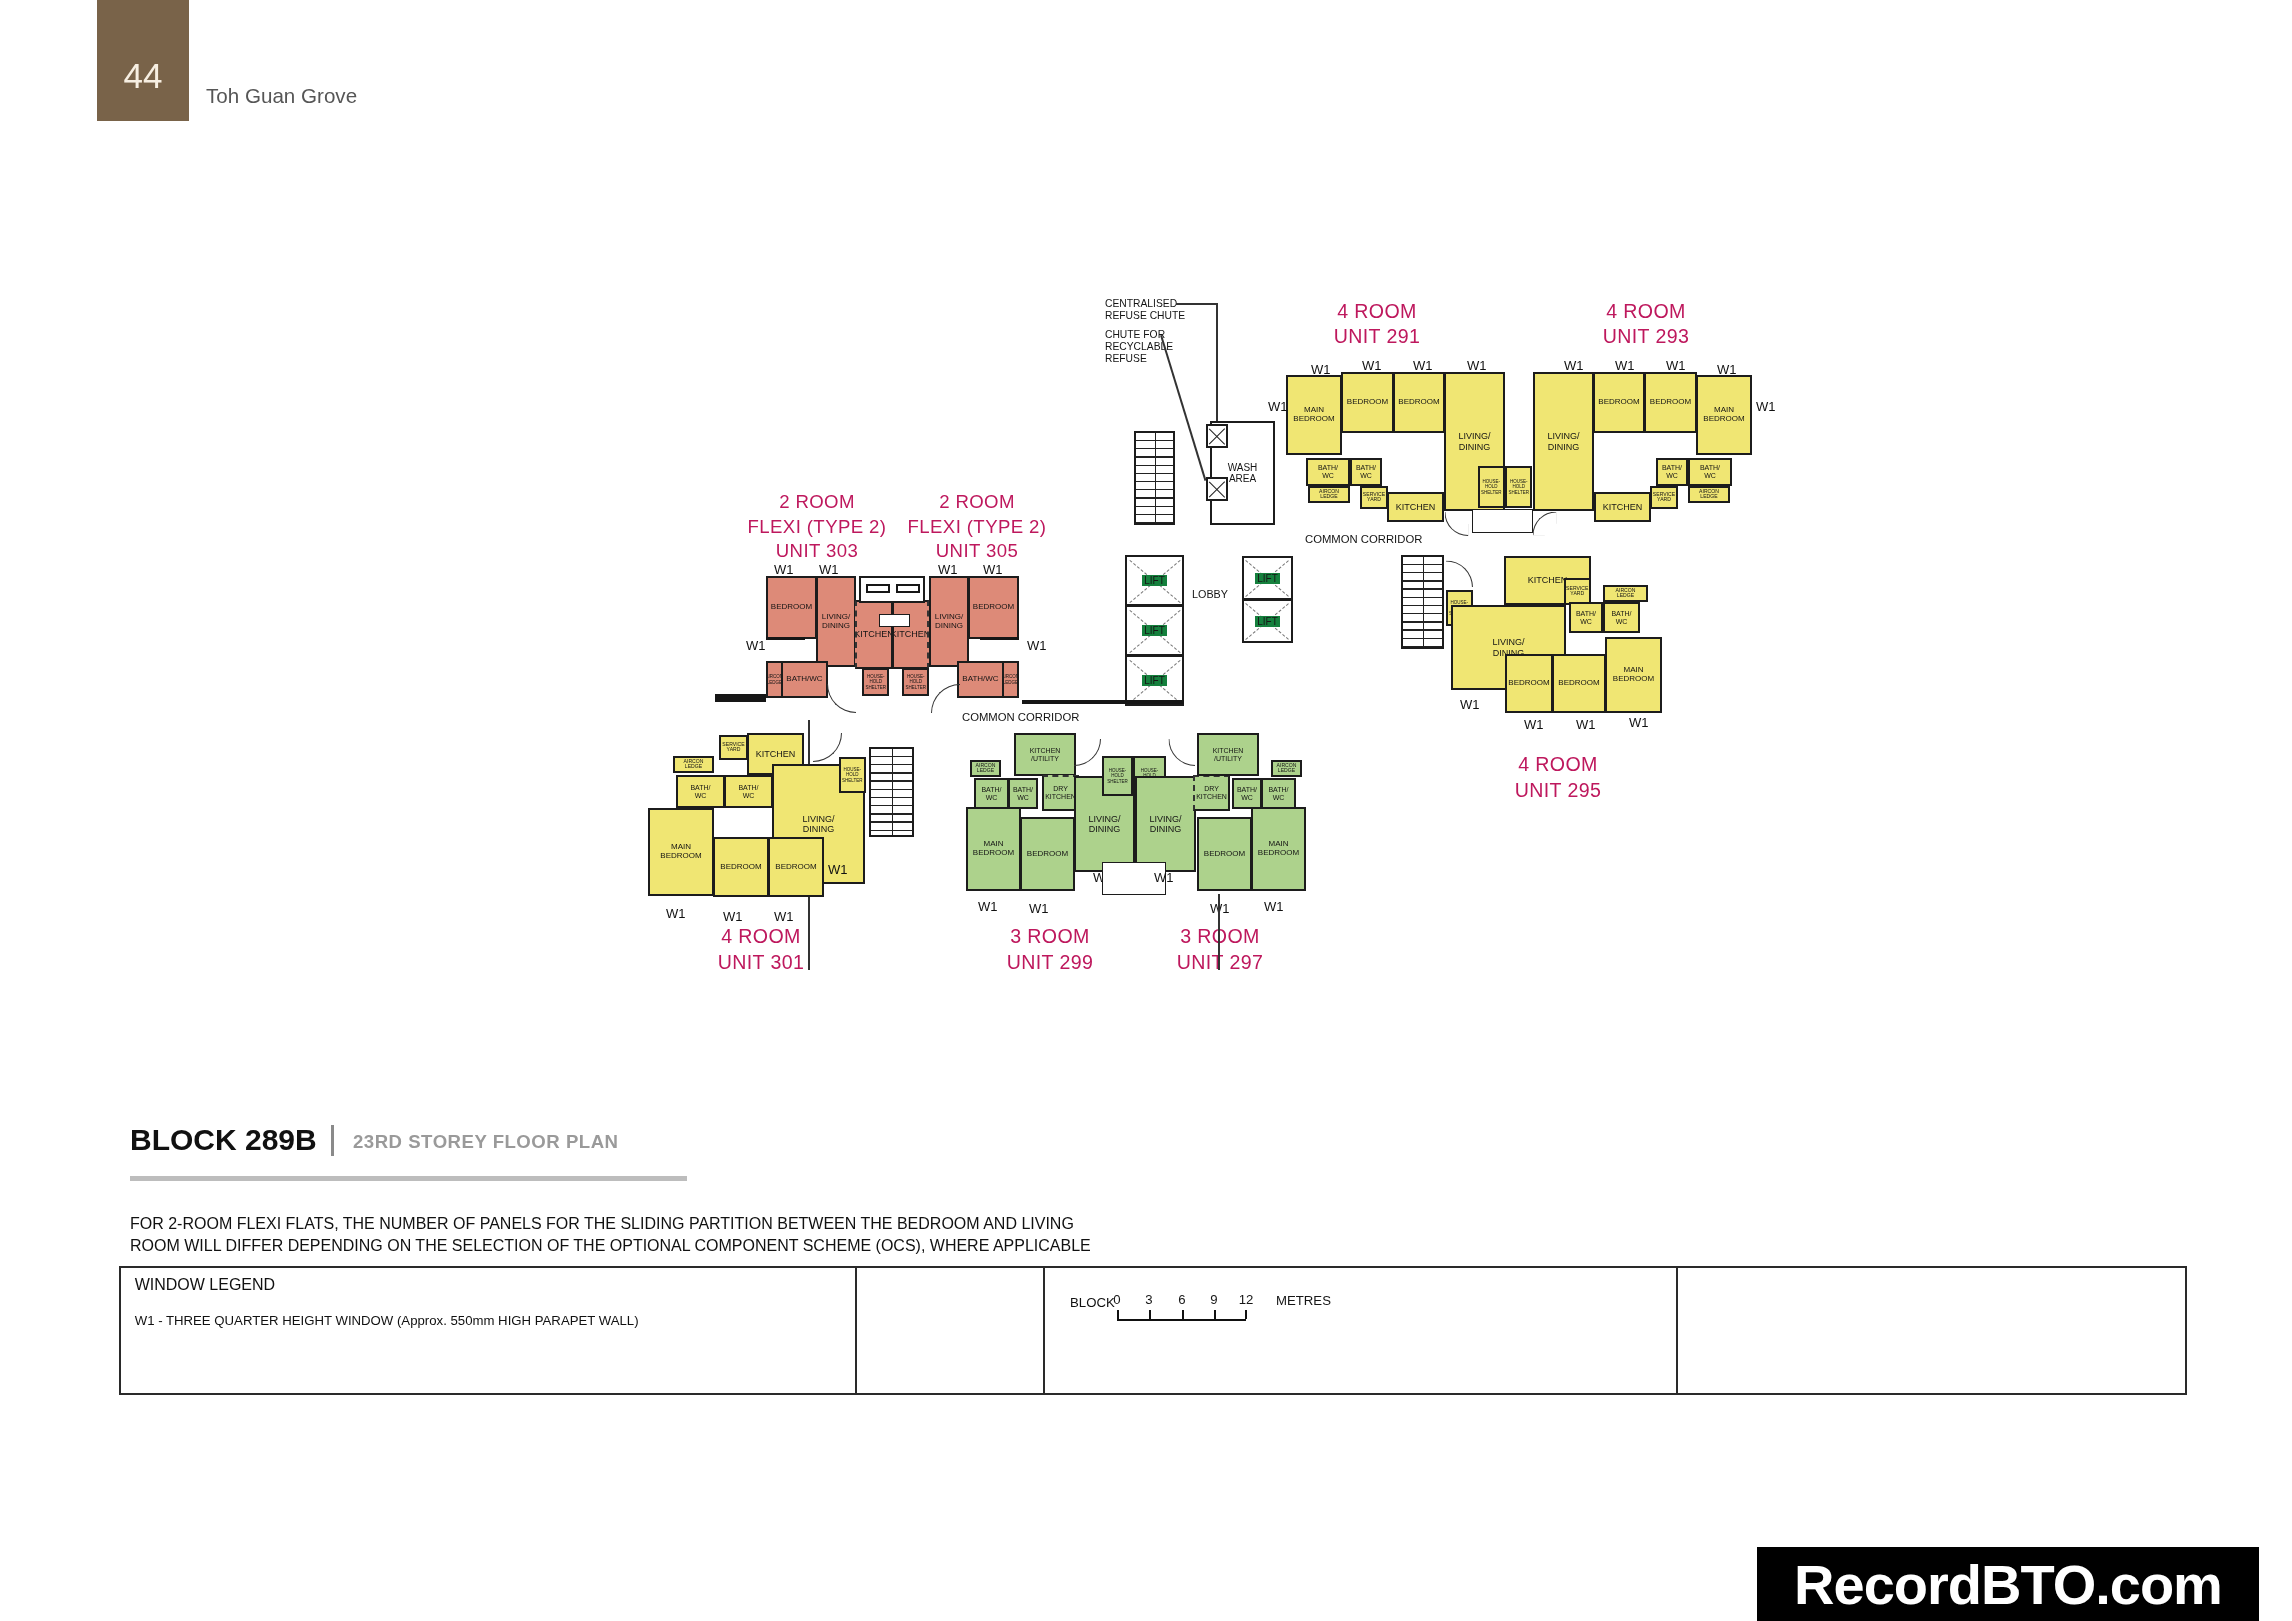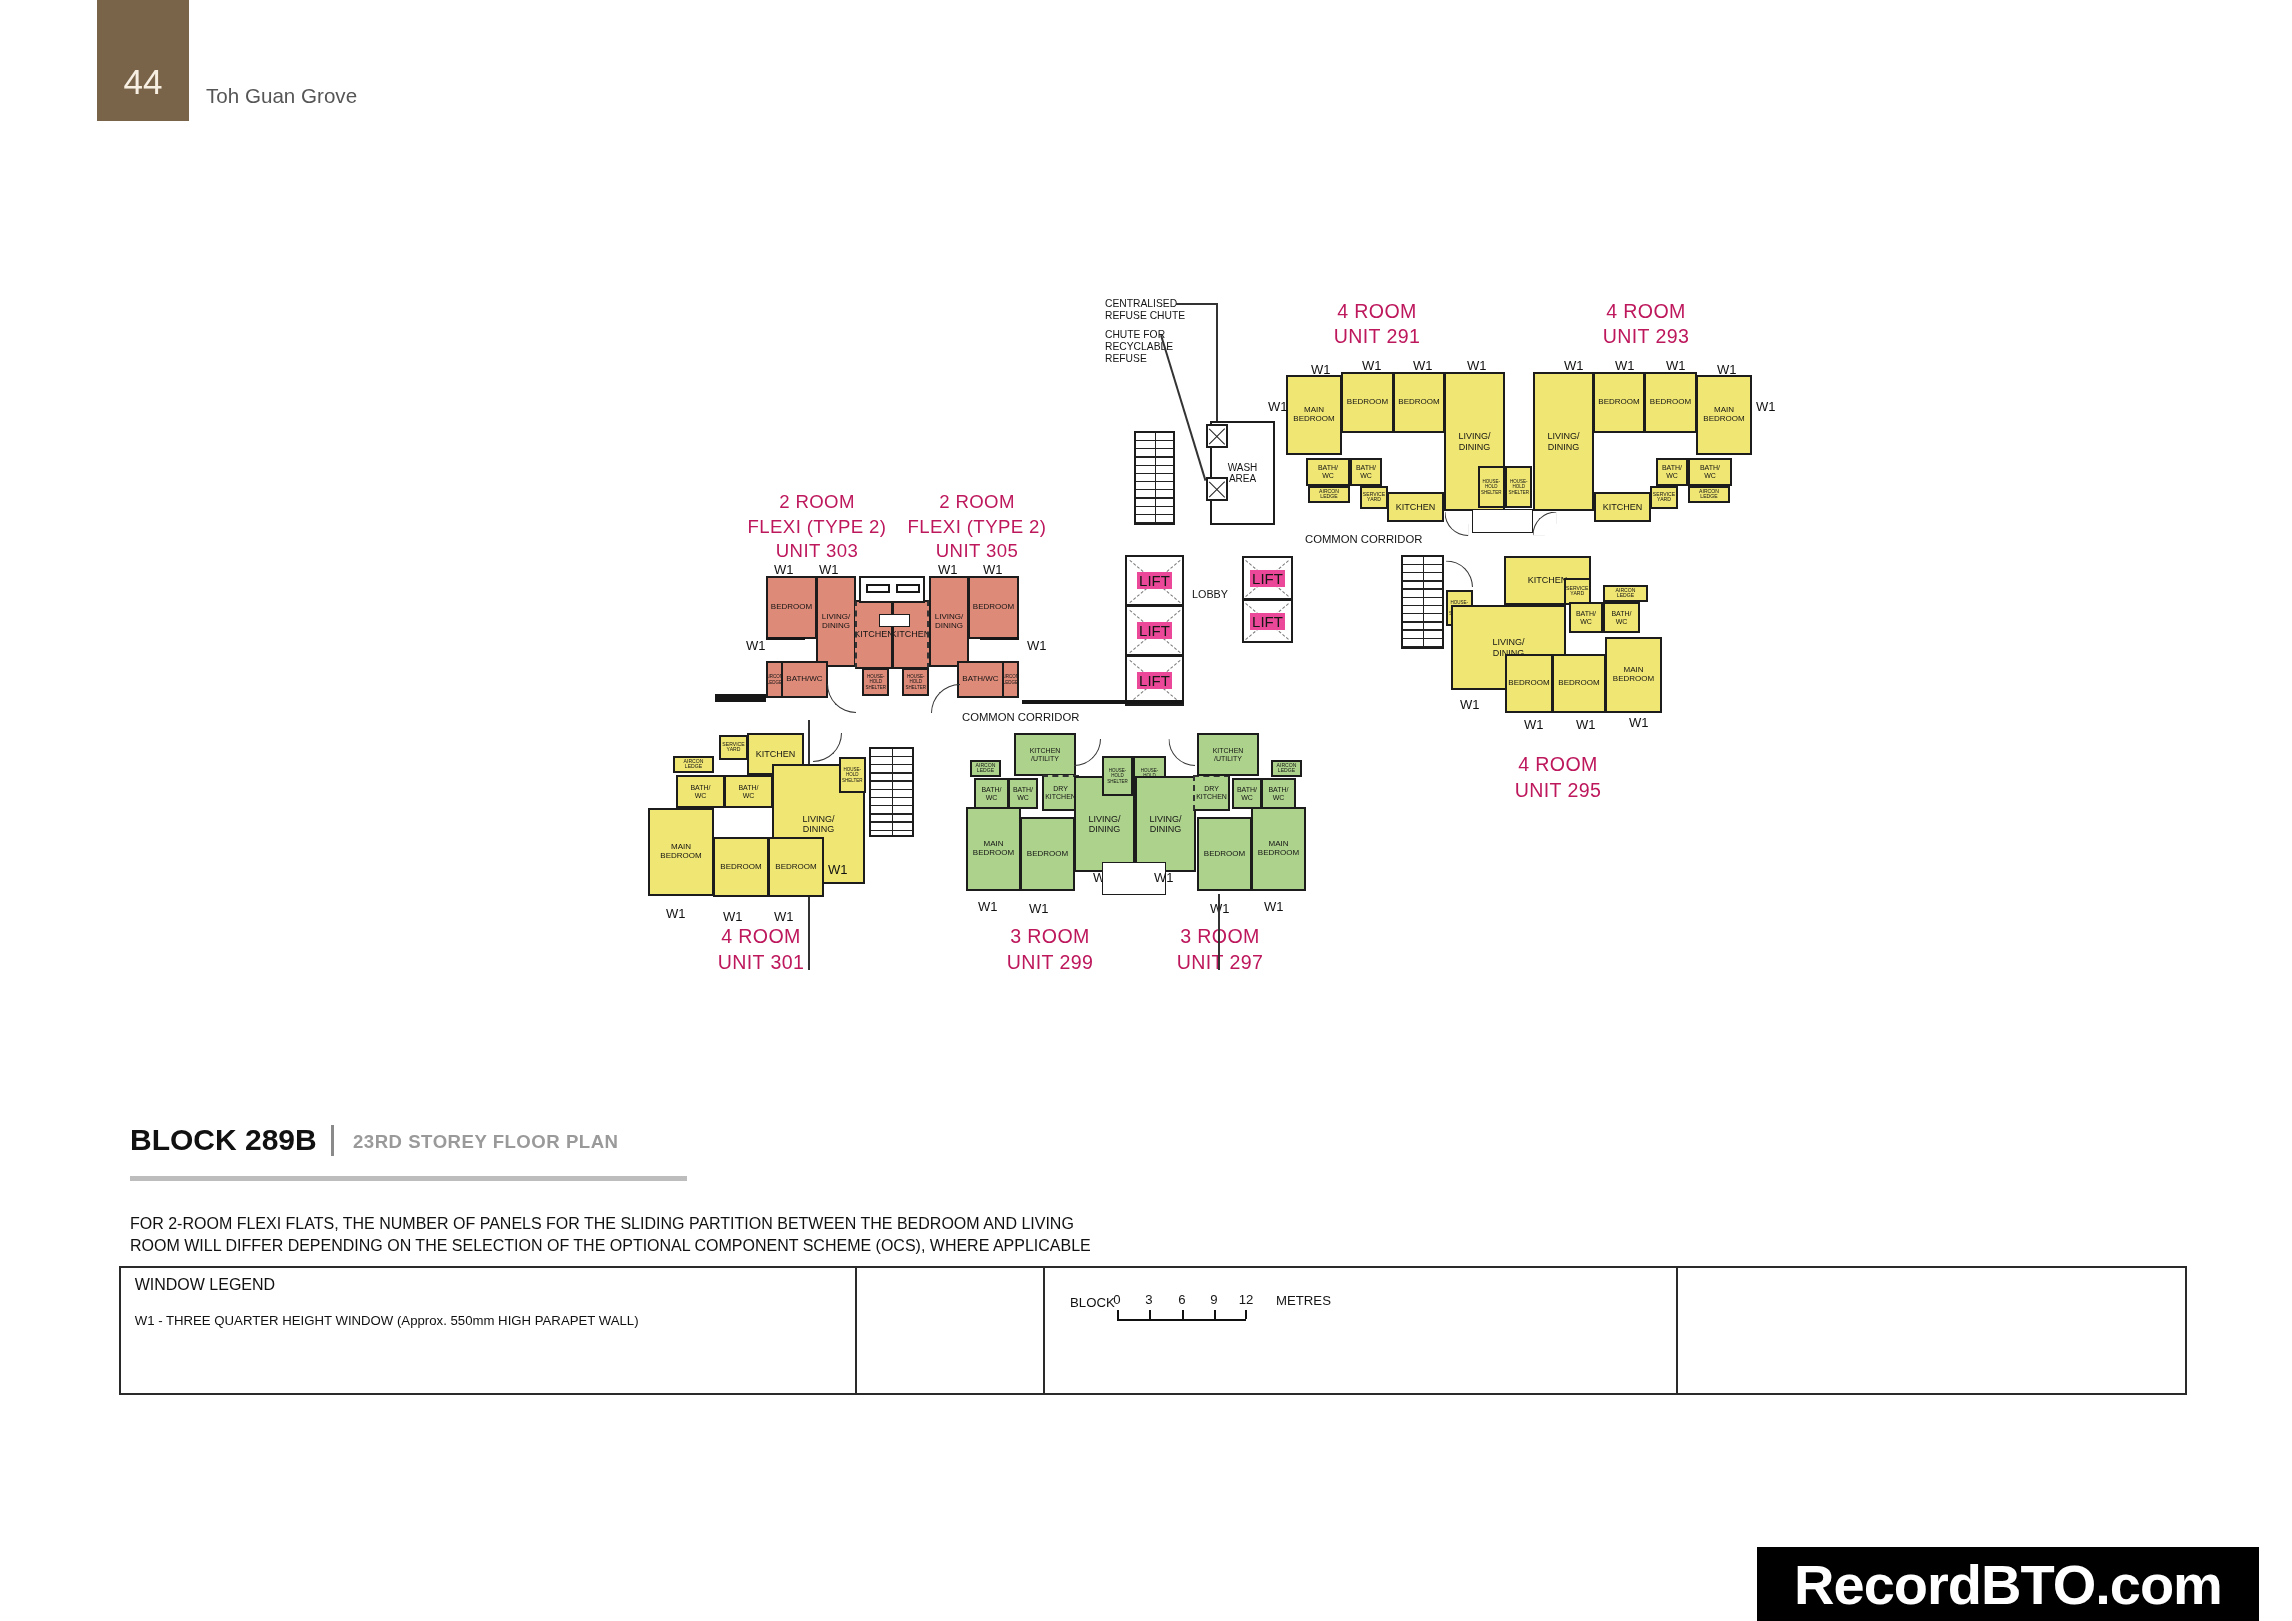--- a/index.html
+++ b/index.html
@@ -1,20 +1,20 @@
 <!DOCTYPE html>
 <html><head>
 <meta charset="utf-8">
 <style>
   html,body{margin:0;padding:0;background:#fff;}
   body{width:2293px;height:1621px;position:relative;font-family:"Liberation Sans",sans-serif;color:#161616;}
   .abs{position:absolute;box-sizing:border-box;}
   
   .page-tab{background:#796349;color:#f7efe2;}
-  .page-num{position:absolute;bottom:19px;left:0;right:0;text-align:center;font-size:35px;}
+  .page-num{position:absolute;bottom:25px;left:0;right:0;text-align:center;font-size:35px;}
   .project-name{font-size:20.6px;color:#565656;}
   
   .plan{position:absolute;}
   .r{position:absolute;box-sizing:border-box;border:2.5px solid #1c1c1c;display:flex;align-items:center;justify-content:center;text-align:center;line-height:1.12;white-space:pre-line;color:#141414;overflow:hidden;}
   .y{background:#f0e673;}
   .s{background:#dd8a78;}
   .g{background:#add28c;}
   .w{background:#ffffff;}
   .t4{font-size:4.5px;}
   .t5{font-size:5.1px;}
@@ -23,21 +23,21 @@
   .t9{font-size:9px;}
   .t10{font-size:10px;margin-left:36px;}
   .w1{position:absolute;font-size:13px;color:#111;white-space:nowrap;}
   .plan-label{position:absolute;font-size:11.3px;color:#141414;white-space:pre-line;line-height:1.18;}
   .unit-title{position:absolute;width:176px;text-align:center;font-size:19.6px;line-height:1.32;color:#be185d;letter-spacing:0.4px;}
   .unit-title span{display:block;}
   .lift{position:absolute;box-sizing:border-box;border:2.9px solid #1c1c1c;background:#fff;display:flex;align-items:center;justify-content:center;overflow:hidden;}
   .lift:before,.lift:after{content:"";position:absolute;left:-10%;top:50%;width:120%;border-top:1.4px dashed #777;}
   .lift:before{transform:rotate(40deg);}
   .lift:after{transform:rotate(-40deg);}
-  .lift b{position:relative;z-index:2;background:#ec4899;font-weight:400;font-size:15px;padding:0 2px;}
+  .lift b{position:relative;z-index:2;background:#15803d;font-weight:400;font-size:10px;padding:0 2px;}
   .xbox{position:absolute;box-sizing:border-box;border:2.5px solid #1c1c1c;background:#fff;overflow:hidden;}
   .xbox:before,.xbox:after{content:"";position:absolute;left:-12%;top:50%;width:124%;border-top:1.4px solid #222;}
   .xbox:before{transform:rotate(45deg);}
   .xbox:after{transform:rotate(-45deg);}
   .stairs{position:absolute;box-sizing:border-box;border:2.9px solid #1c1c1c;background:repeating-linear-gradient(180deg,#fff 0 6.9px,#222 6.9px 8.2px);}
   .stairs:before{content:"";position:absolute;left:50%;top:0;bottom:0;border-left:1.4px solid #222;}
   .wall{position:absolute;background:#161616;}
   .thin{position:absolute;background:#333;}
   .arc{position:absolute;box-sizing:border-box;border:1.6px solid #333;border-top:none;border-left:none;border-radius:0 0 100% 0;background:transparent;}
   .dashL{border-left:2px dashed #333 !important;}

